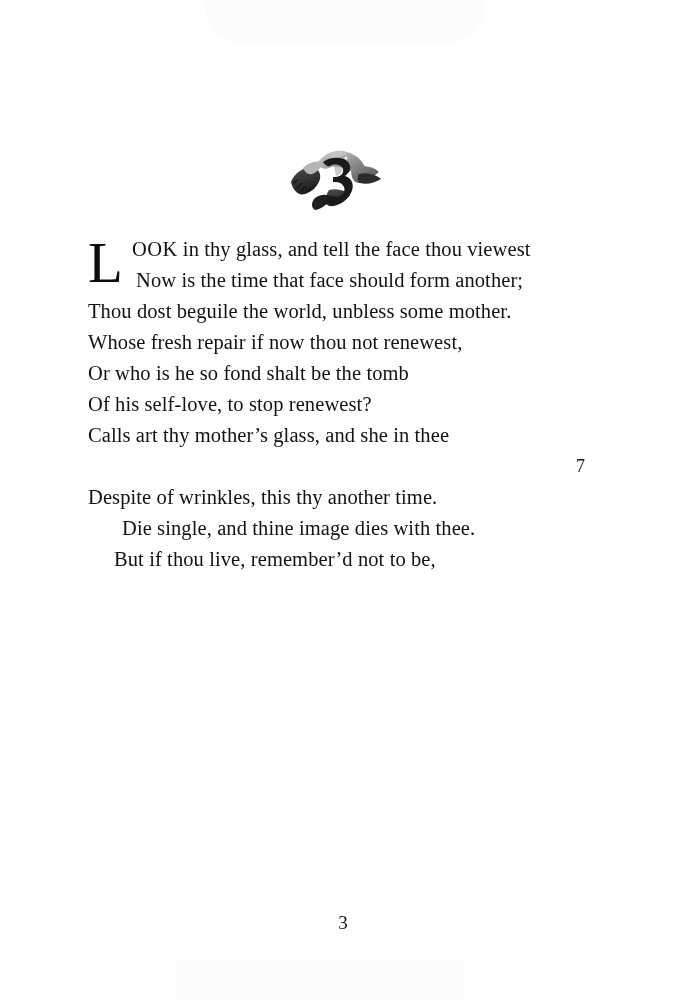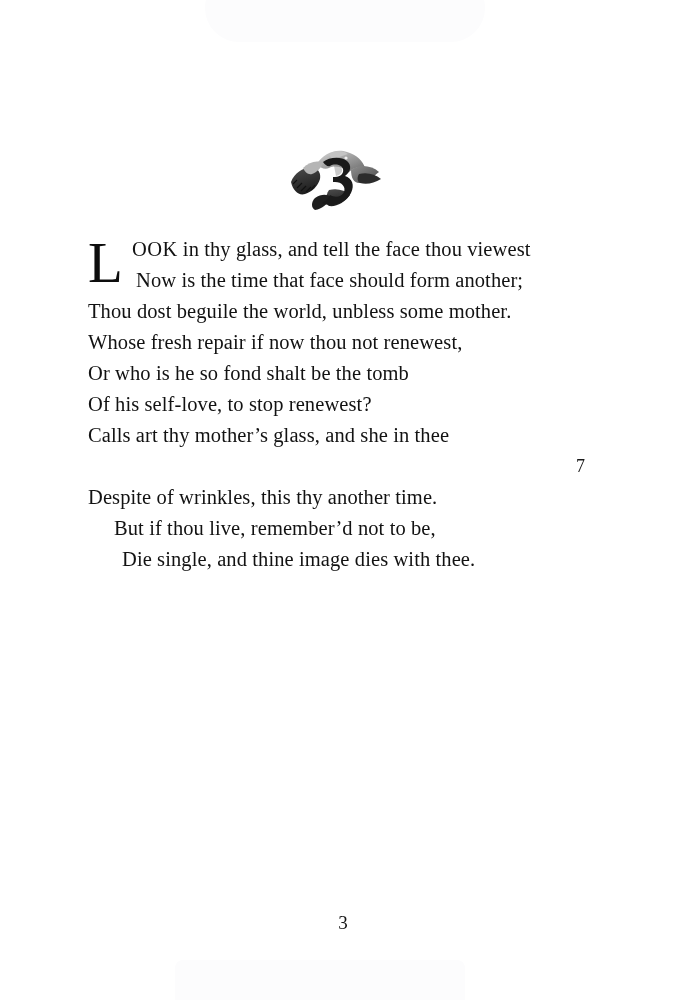--- a/index.html
+++ b/index.html
@@ -211,25 +211,25 @@
 
     <div class="verse-line">
       <span class="line-number">7</span>
     </div>
 
 
     <div class="verse-line">
       <span>Despite of wrinkles, this thy another time.</span>
     </div>
 
+    <div class="verse-line couplet-2">
+      <span>Die single, and thine image dies with thee.</span>
+    </div>
+
     <div class="verse-line couplet">
       <span>But if thou live, remember’d not to be,</span>
     </div>
 
-    <div class="verse-line couplet-2">
-      <span>Die single, and thine image dies with thee.</span>
-    </div>
-
   </div>
 
   <div class="folio">3</div>
 
 </div>
 
 </body></html>

